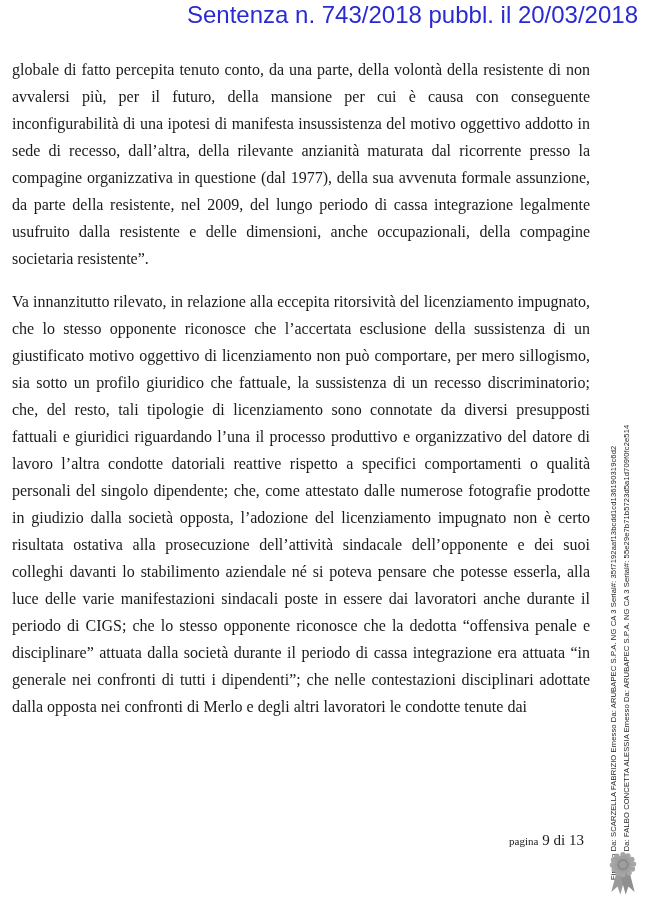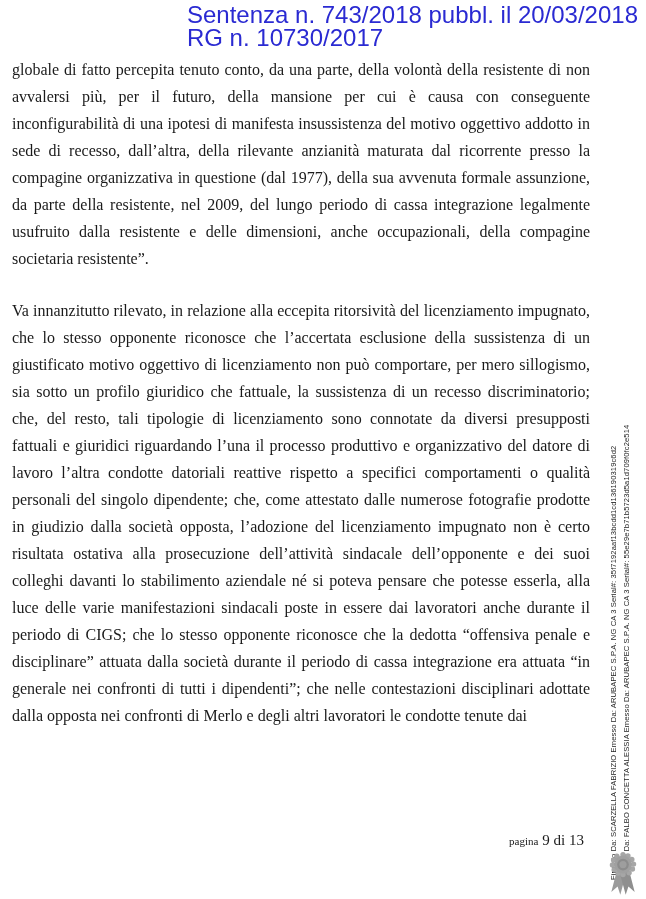--- a/index.html
+++ b/index.html
@@ -25,21 +25,21 @@
   .body-text {
     position: absolute;
     left: 12px;
     top: 56px;
     width: 578px;
     text-align: justify;
     font-size: 16px;
     line-height: 27px;
   }
   .body-text p { margin: 0; }
-  .body-text p.gap-after { margin-bottom: 25px; }
+  .body-text p.gap-after { margin-bottom: 16px; }
   .sig {
     position: absolute;
     font-family: "Liberation Sans", sans-serif;
     font-size: 7.6px;
     line-height: 10px;
     height: 10px;
     white-space: nowrap;
     transform-origin: 0 100%;
     transform: rotate(-90deg);
     color: #1c1c1c;
@@ -64,21 +64,20 @@
     height: 46px;
   }
 </style>
 </head>
 <body>
 
 <div class="page">
 
   <div class="header" style="color: rgb(42, 42, 210);">
     <div>Sentenza n. 743/2018 pubbl. il 20/03/2018</div>
-    <div>RG n. 10730/2017</div>
   </div>
 
   <div class="body-text">
     <p class="gap-after">globale di fatto percepita tenuto conto, da una parte, della volontà della resistente di non avvalersi più, per il futuro, della mansione per cui è causa con conseguente inconfigurabilità di una ipotesi di manifesta insussistenza del motivo oggettivo addotto in sede di recesso, dall’altra, della rilevante anzianità maturata dal ricorrente presso la compagine organizzativa in questione (dal 1977), della sua avvenuta formale assunzione, da parte della resistente, nel 2009, del lungo periodo di cassa integrazione legalmente usufruito dalla resistente e delle dimensioni, anche occupazionali, della compagine societaria resistente”.</p>
     <p>Va innanzitutto rilevato, in relazione alla eccepita ritorsività del licenziamento impugnato, che lo stesso opponente riconosce che l’accertata esclusione della sussistenza di un giustificato motivo oggettivo di licenziamento non può comportare, per mero sillogismo, sia sotto un profilo giuridico che fattuale, la sussistenza di un recesso discriminatorio; che, del resto, tali tipologie di licenziamento sono connotate da diversi presupposti fattuali e giuridici riguardando l’una il processo produttivo e organizzativo del datore di lavoro l’altra condotte datoriali reattive rispetto a specifici comportamenti o qualità personali del singolo dipendente; che, come attestato dalle numerose fotografie prodotte in giudizio dalla società opposta, l’adozione del licenziamento impugnato non è certo risultata ostativa alla prosecuzione dell’attività sindacale dell’opponente e dei suoi colleghi davanti lo stabilimento aziendale né si poteva pensare che potesse esserla, alla luce delle varie manifestazioni sindacali poste in essere dai lavoratori anche durante il periodo di CIGS; che lo stesso opponente riconosce che la dedotta “offensiva penale e disciplinare” attuata dalla società durante il periodo di cassa integrazione era attuata “in generale nei confronti di tutti i dipendenti”; che nelle contestazioni disciplinari adottate dalla opposta nei confronti di Merlo e degli altri lavoratori le condotte tenute dai</p>
   </div>
 
   <div class="sig sig1">Firmato Da: FALBO CONCETTA ALESSIA Emesso Da: ARUBAPEC S.P.A. NG CA 3 Serial#: 55e29e7b71b5723d5a1d709f0fc2e514</div>
   <div class="sig sig2">Firmato Da: SCARZELLA FABRIZIO Emesso Da: ARUBAPEC S.P.A. NG CA 3 Serial#: 35f7192aaf13bcdd1cd136190319c6d2</div>
 

